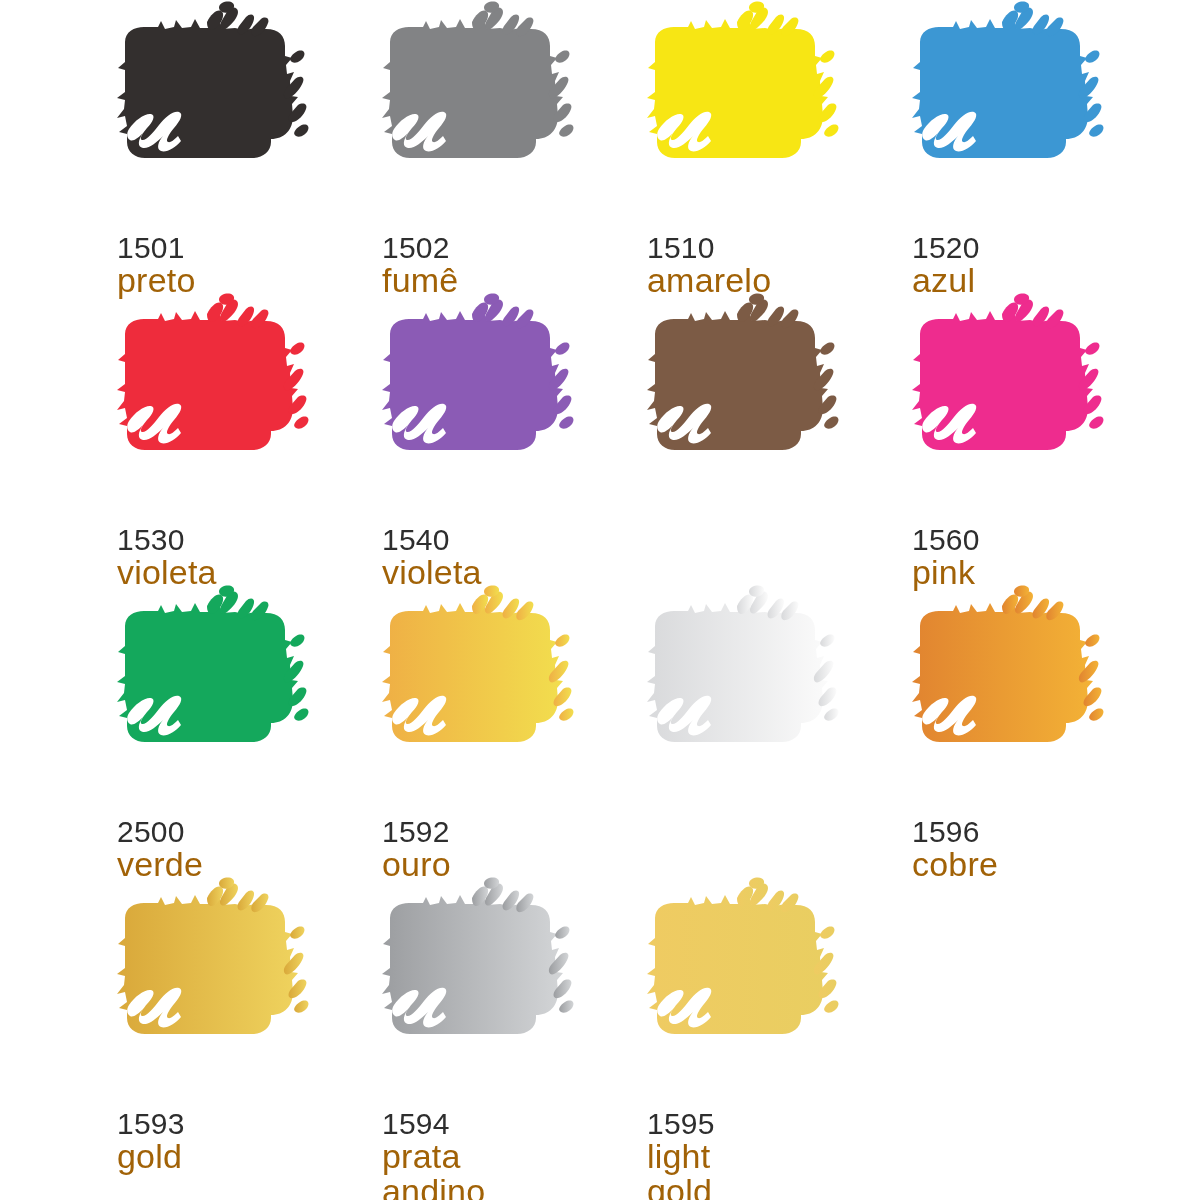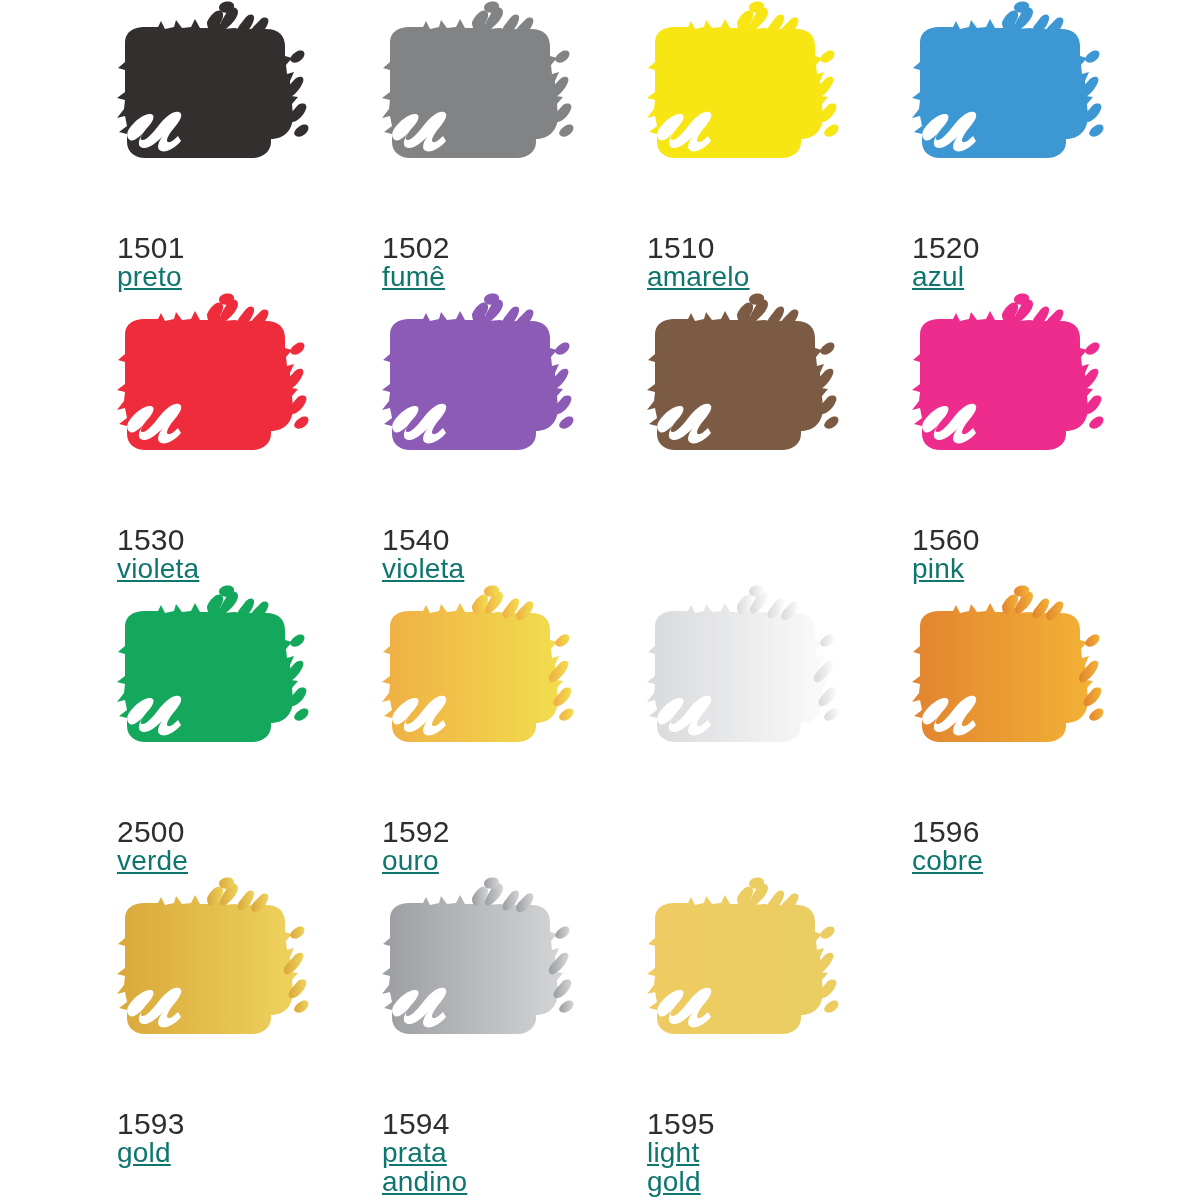--- a/index.html
+++ b/index.html
@@ -56,26 +56,25 @@
     margin-top: 46px;
   }
   .swatch-code {
     font-size: 30px;
     font-weight: 400;
     color: #2e2e2e;
     letter-spacing: 0.2px;
     white-space: nowrap;
   }
   .swatch-name {
-    font-size: 28px;
+    font-size: 34px;
     font-weight: 400;
-    color: #0f766e;
+    color: #a16207;
     letter-spacing: 0.2px;
     white-space: pre-line;
-    text-decoration: underline;
   }
 </style>
 </head>
 <body>
 
 <div id="chart">
   <div class="swatch-grid">
       <div class="swatch-cell">
         <div class="swatch-art">
           <svg viewBox="0 0 232 175" xmlns="http://www.w3.org/2000/svg">

